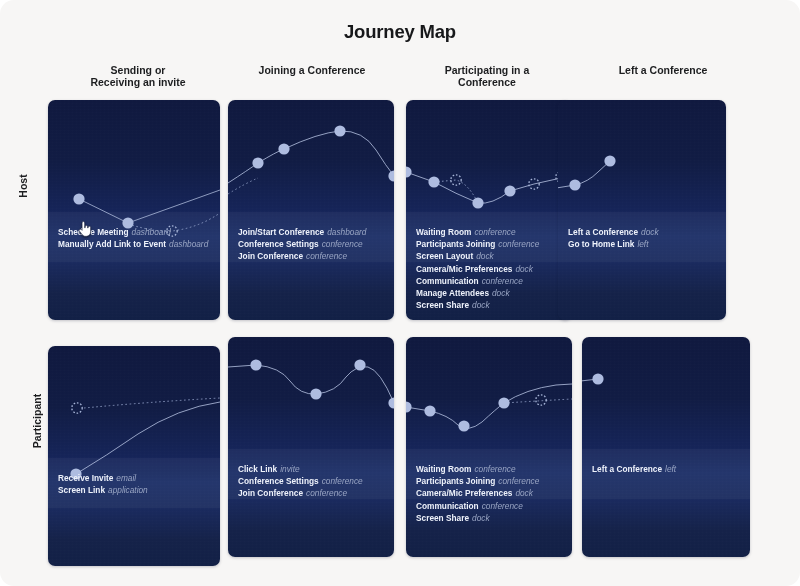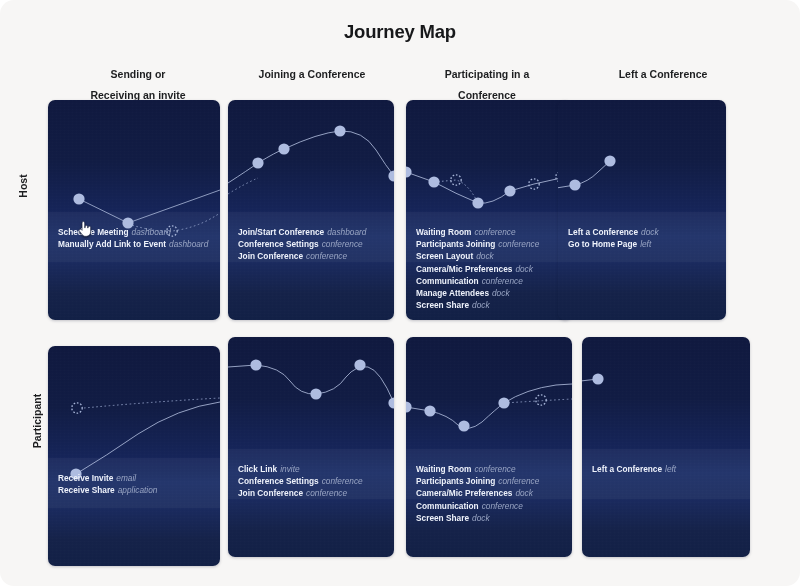--- a/index.html
+++ b/index.html
@@ -25,21 +25,21 @@
     letter-spacing: -0.2px;
     color: #17181a;
   }
   
   .col-head {
     position: absolute;
     top: 64px;
     text-align: center;
     font-size: 10.5px;
     font-weight: 700;
-    line-height: 21px;
+    line-height: 12px;
     color: #1d1e20;
     white-space: pre-line;
   }
   
   .row-label {
     position: absolute;
     left: 10px;
     width: 26px;
     text-align: center;
     font-size: 10.5px;
@@ -196,36 +196,36 @@
   <div class="card" id="card-host-left" style="left:558px; top:100px; width:168px; height:220px;">
     <div class="noise"></div>
     <div class="band" style="top:112px; height:50px;"></div>
     <svg class="spark" width="168" height="220" viewBox="0 0 168 220">
       <path d="M -8 89 L 17 85 Q 30 82 40 72 L 52 61" fill="none" stroke="#b6c3e2" stroke-width="1" opacity=".8"></path>
       <circle cx="17" cy="85" r="5.6" fill="#aebce0"></circle>
       <circle cx="52" cy="61" r="5.6" fill="#aebce0"></circle>
     </svg>
     <div class="items" style="top:126px;">
       <div class="item"><b>Left a Conference</b><em>dock</em></div>
-      <div class="item"><b>Go to Home Page</b><em>left</em></div>
+      <div class="item"><b>Go to Home Link</b><em>left</em></div>
     </div>
   </div>
 
   <div class="card" id="card-participant-invite" style="left:48px; top:346px; width:172px; height:220px;">
     <div class="noise"></div>
     <div class="band" style="top:112px; height:50px;"></div>
     <svg class="spark" width="172" height="220" viewBox="0 0 172 220">
       <path d="M 28 128 Q 58 110 90 88 Q 130 62 172 56" fill="none" stroke="#b6c3e2" stroke-width="1" opacity=".8"></path>
       <path d="M 36 62 Q 100 56 172 52" fill="none" stroke="#97a6cc" stroke-width="1" stroke-dasharray="1.6 2.6" opacity=".85"></path>
       <circle cx="29" cy="62" r="5.2" fill="none" stroke="#a9b7da" stroke-width="1.3" stroke-dasharray="1.6 1.8"></circle>
       <circle cx="28" cy="128" r="5.6" fill="#aebce0"></circle>
     </svg>
     <div class="items" style="top:126px;">
       <div class="item"><b>Receive Invite</b><em>email</em></div>
-      <div class="item"><b>Receive Share</b><em>application</em></div>
+      <div class="item"><b>Screen Link</b><em>application</em></div>
     </div>
   </div>
 
   <div class="card" id="card-participant-joining" style="left:228px; top:337px; width:166px; height:220px;">
     <div class="noise"></div>
     <div class="band" style="top:112px; height:50px;"></div>
     <svg class="spark" width="166" height="220" viewBox="0 0 166 220">
       <path d="M 0 30 L 28 28 Q 52 30 62 44 Q 72 58 88 57 Q 108 55 118 40 Q 128 28 140 30 Q 152 33 166 66" fill="none" stroke="#b6c3e2" stroke-width="1" opacity=".8"></path>
       <circle cx="28" cy="28" r="5.6" fill="#aebce0"></circle>
       <circle cx="88" cy="57" r="5.6" fill="#aebce0"></circle>

